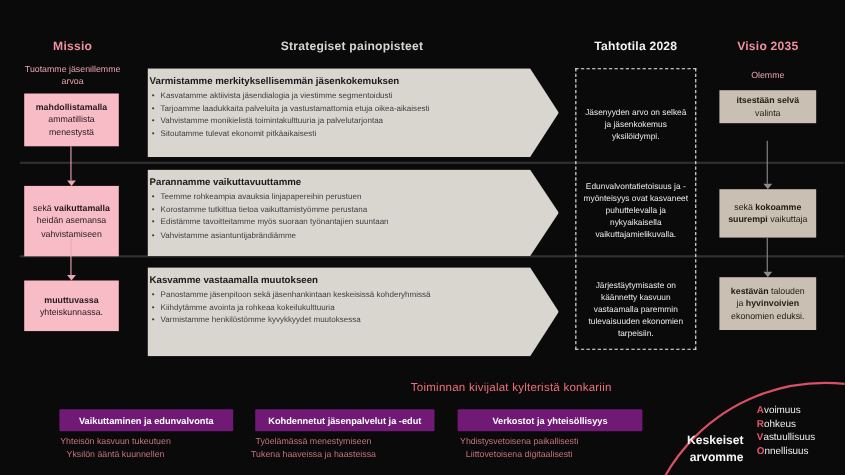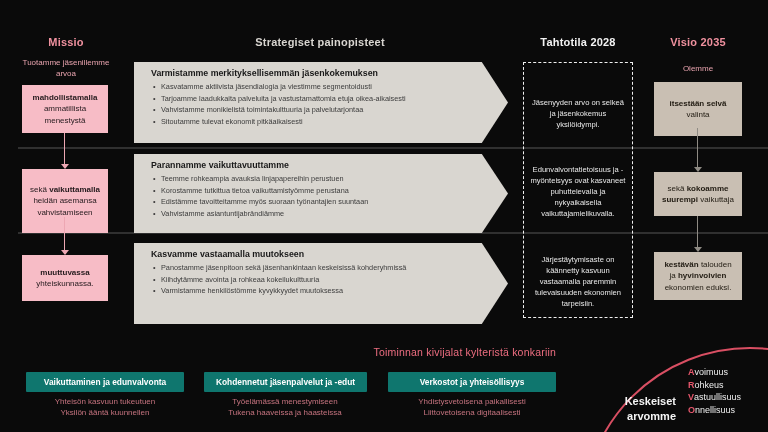--- a/index.html
+++ b/index.html
@@ -41,21 +41,21 @@
   }
   .line-pink{border-left-color:#eda7b3;border-top-color:#eda7b3;color:#eda7b3;}
   .line-gray{border-left-color:#8f8b84;border-top-color:#8f8b84;color:#8f8b84;}
   .line-pink::after{border-top-color:#eda7b3;}
   .line-gray::after{border-top-color:#8f8b84;}
 
   
   .sarrow{
     position:absolute;left:134px;width:374px;background:#d9d6d0;
     clip-path:polygon(0 0,93% 0,100% 50%,93% 100%,0 100%);
-    box-sizing:border-box;padding:6px 34px 4px 17px;
+    box-sizing:border-box;padding:6px 34px 4px 2px;
   }
   .sarrow-title{font-size:8.8px;font-weight:700;color:#191919;margin-bottom:3px;}
   .sarrow ul{margin:0;padding:0;list-style:none;}
   .sarrow li{
     position:relative;padding-left:10px;font-size:7.3px;line-height:11.5px;color:#3c3c3c;
   }
   .sarrow li::before{content:"\2022";position:absolute;left:2px;color:#3c3c3c;}
 
   
   .divider{position:absolute;left:18px;width:750px;height:2px;background:#303030;}
@@ -69,22 +69,22 @@
     position:absolute;left:4%;width:92%;transform:translateY(-50%);
     text-align:center;font-size:7.6px;line-height:11px;color:#e9e9e9;
   }
 
   
   .found-title{
     position:absolute;left:26px;top:346px;width:530px;text-align:right;
     font-size:10.5px;font-weight:400;color:#ee6e81;letter-spacing:.2px;
   }
   .pillar-btn{
-    position:absolute;top:372px;height:20px;line-height:20px;background:#0f766e;
-    color:#ffffff;font-size:8.4px;font-weight:700;text-align:center;border-radius:1px;
+    position:absolute;top:372px;height:20px;line-height:20px;background:#701a75;
+    color:#ffffff;font-size:8.4px;font-weight:700;text-align:center;border-radius:1px;margin-left:28px;
   }
   .pillar-sub{position:absolute;top:396px;text-align:center;font-size:8px;line-height:11px;color:#c5737f;}
 
   
   .values-circle{
     position:absolute;left:582px;top:347px;width:336px;height:336px;
     border:2px solid #d94f63;border-radius:50%;box-sizing:border-box;
   }
   .values-title{
     position:absolute;left:592px;top:370px;width:84px;text-align:right;
@@ -152,21 +152,21 @@
     </ul>
   </div>
 
   <div class="dashedbox">
     <div class="statement" style="top:50px">Jäsenyyden arvo on selkeä ja jäsenkokemus yksilöidympi.</div>
     <div class="statement" style="top:128px">Edunvalvontatietoisuus ja -myönteisyys ovat kasvaneet puhuttelevalla ja nykyaikaisella vaikuttajamielikuvalla.</div>
     <div class="statement" style="top:218px">Järjestäytymisaste on käännetty kasvuun vastaamalla paremmin tulevaisuuden ekonomien tarpeisiin.</div>
   </div>
 
   <div class="subline" style="left:650px;top:63px;width:96px">Olemme</div>
-  <div class="tanbox" style="top:82px;height:54px">
+  <div class="tanbox" style="top:82px;height:30px">
       <div><span style="font-weight: 700;">itsestään selvä</span></div>
       <div><span>valinta</span></div>
     </div>
   <div class="vline line-gray" style="left:697px;top:128px;height:39px"></div>
   <div class="tanbox" style="top:172px;height:44px">
       <div><span>sekä </span><span style="font-weight: 700;">kokoamme</span></div>
       <div><span style="font-weight: 700;">suurempi</span><span> vaikuttaja</span></div>
     </div>
   <div class="vline line-gray" style="left:697px;top:216px;height:31px"></div>
   <div class="tanbox" style="top:252px;height:48px">

